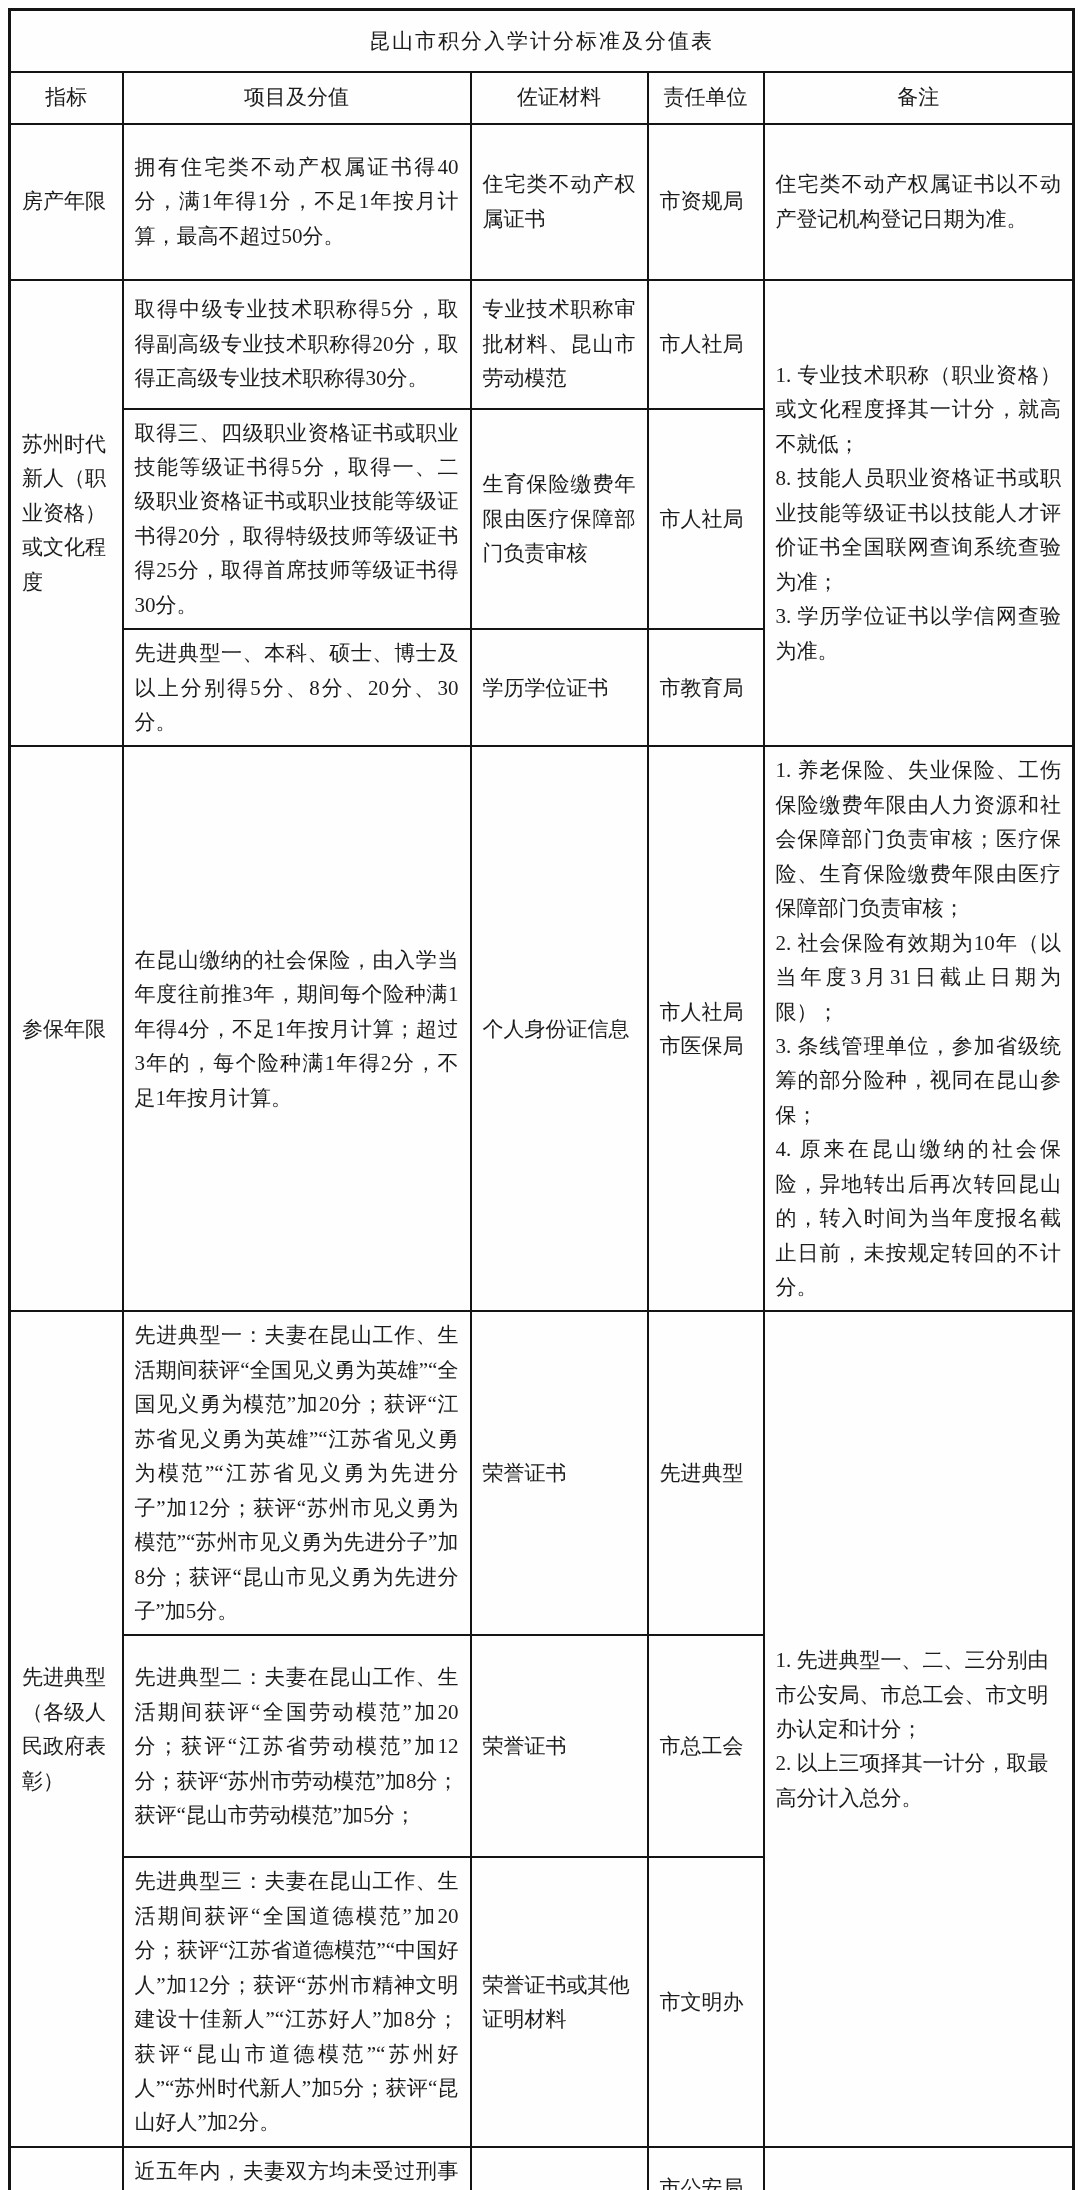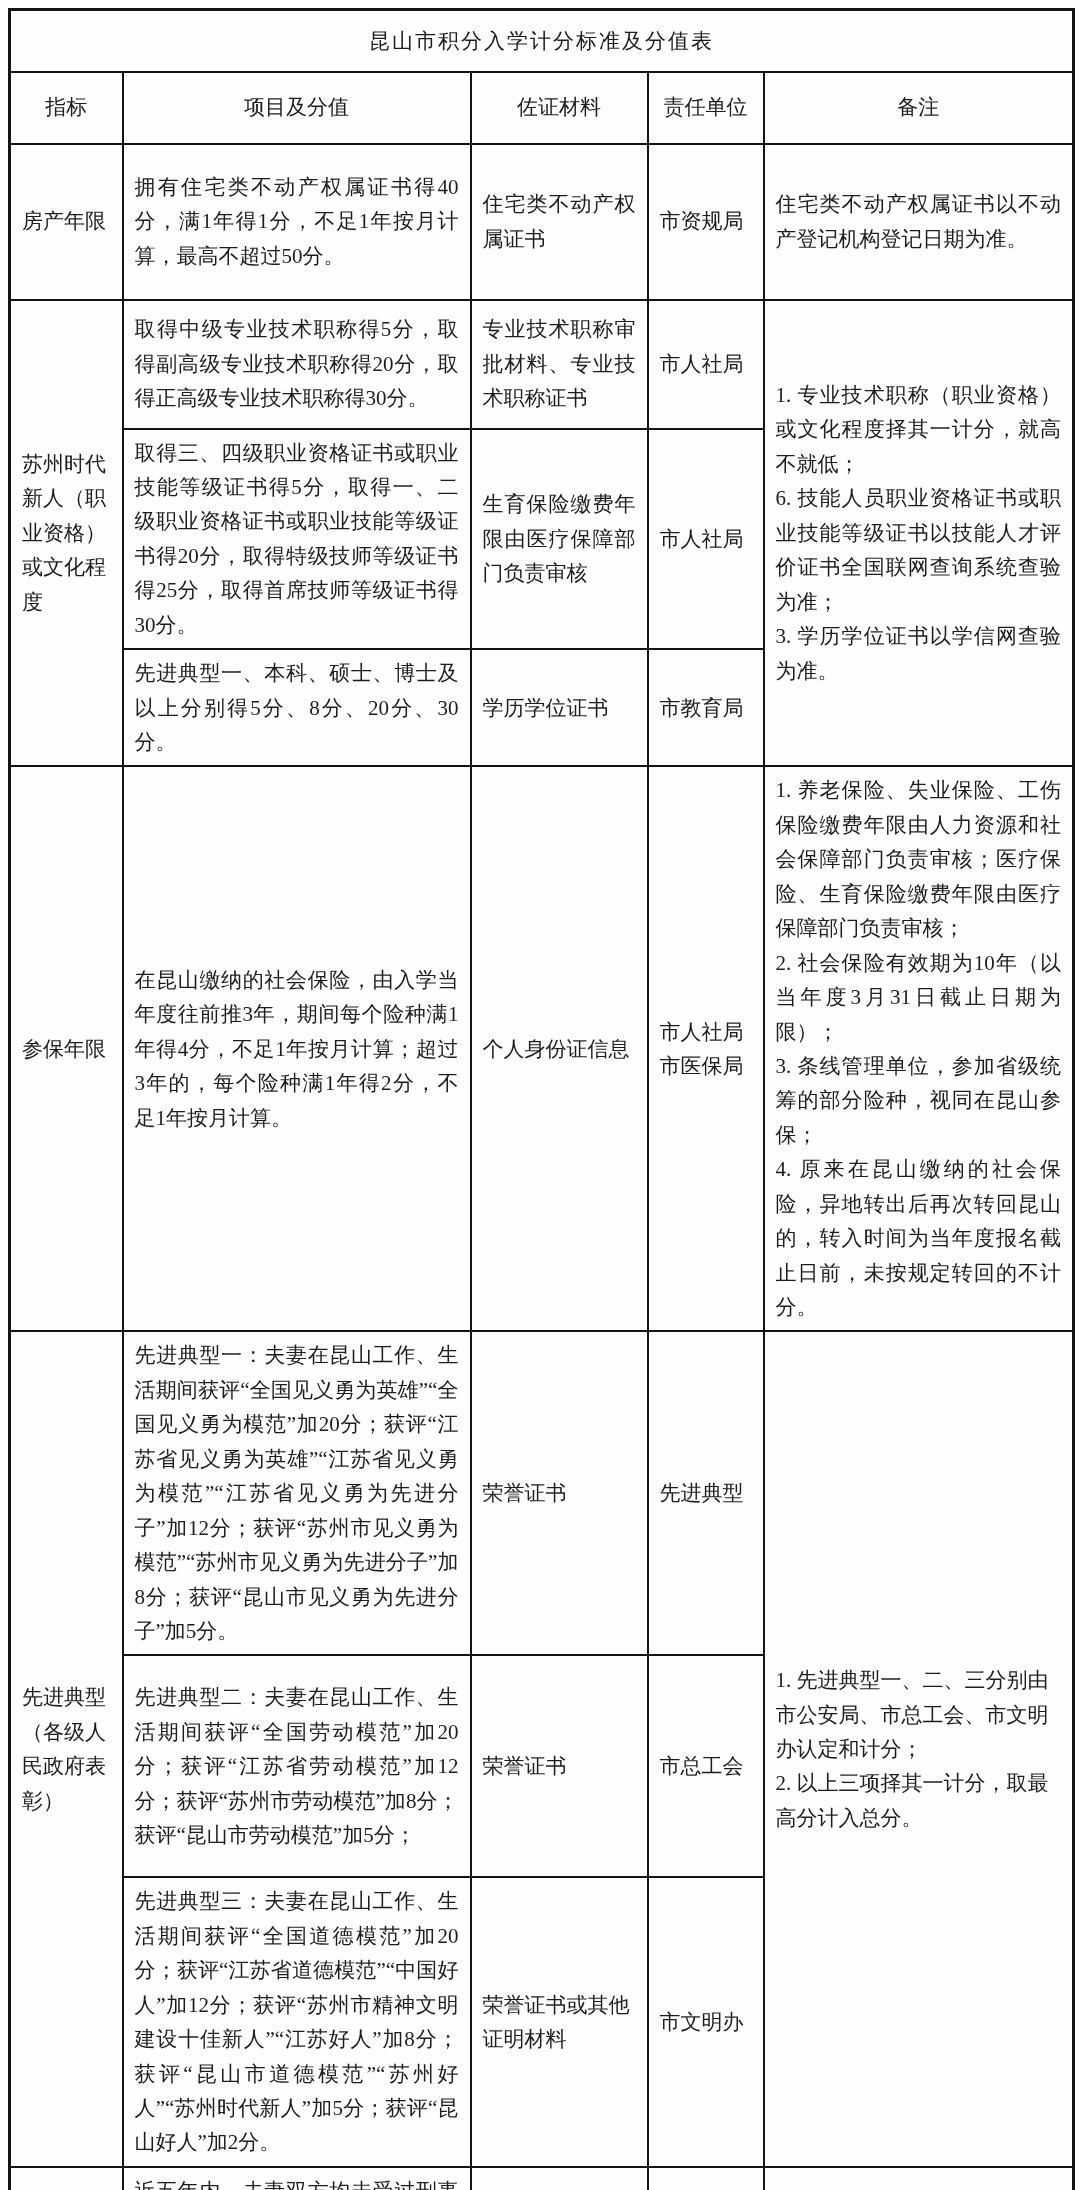--- a/index.html
+++ b/index.html
@@ -27,21 +27,21 @@
     letter-spacing:2px;line-height:1.2;
     border-bottom:3px solid #141414;
   }
   .header-cell{
     font-size:22px;font-weight:bold;text-align:center;
   }
   .c-center{text-align:left;}
   .c-just{text-align:justify;text-justify:inter-ideograph;}
   .pre{white-space:pre-line;}
   
-  .rt{height:62px}.rh{height:72px}
+  .rt{height:62px}.rh{height:52px}
   .r1{height:156px}
   .r2a{height:129px}.r2b{height:204px}.r2c{height:97px}
   .r3{height:514px}
   .r4a{height:316px}.r4b{height:222px}.r4c{height:275px}
   .r5{height:95px}
 </style>
 </head>
 <body>
 
 <div class="page">
@@ -71,24 +71,24 @@
       <td class="c-center">房产年限</td>
       <td class="c-just">拥有住宅类不动产权属证书得40分，满1年得1分，不足1年按月计算，最高不超过50分。</td>
       <td class="c-just">住宅类不动产权属证书</td>
       <td class="c-center">市资规局</td>
       <td class="c-just">住宅类不动产权属证书以不动产登记机构登记日期为准。</td>
     </tr>
 
     <tr class="r2a">
       <td rowspan="3" class="c-center">苏州时代新人（职业资格）或文化程度</td>
       <td class="c-just">取得中级专业技术职称得5分，取得副高级专业技术职称得20分，取得正高级专业技术职称得30分。</td>
-      <td class="c-just">专业技术职称审批材料、专业技术职称证书</td>
+      <td class="c-just">专业技术职称审批材料、昆山市劳动模范</td>
       <td class="c-center">市人社局</td>
       <td rowspan="3" class="c-just pre">1. 专业技术职称（职业资格）或文化程度择其一计分，就高不就低；
-6. 技能人员职业资格证书或职业技能等级证书以技能人才评价证书全国联网查询系统查验为准；
+8. 技能人员职业资格证书或职业技能等级证书以技能人才评价证书全国联网查询系统查验为准；
 3. 学历学位证书以学信网查验为准。</td>
     </tr>
     <tr class="r2b">
       <td class="c-just">取得三、四级职业资格证书或职业技能等级证书得5分，取得一、二级职业资格证书或职业技能等级证书得20分，取得特级技师等级证书得25分，取得首席技师等级证书得30分。</td>
       <td class="c-just">生育保险缴费年限由医疗保障部门负责审核</td>
       <td class="c-center">市人社局</td>
     </tr>
     <tr class="r2c">
       <td class="c-just">先进典型一、本科、硕士、博士及以上分别得5分、8分、20分、30分。</td>
       <td class="c-center">学历学位证书</td>

